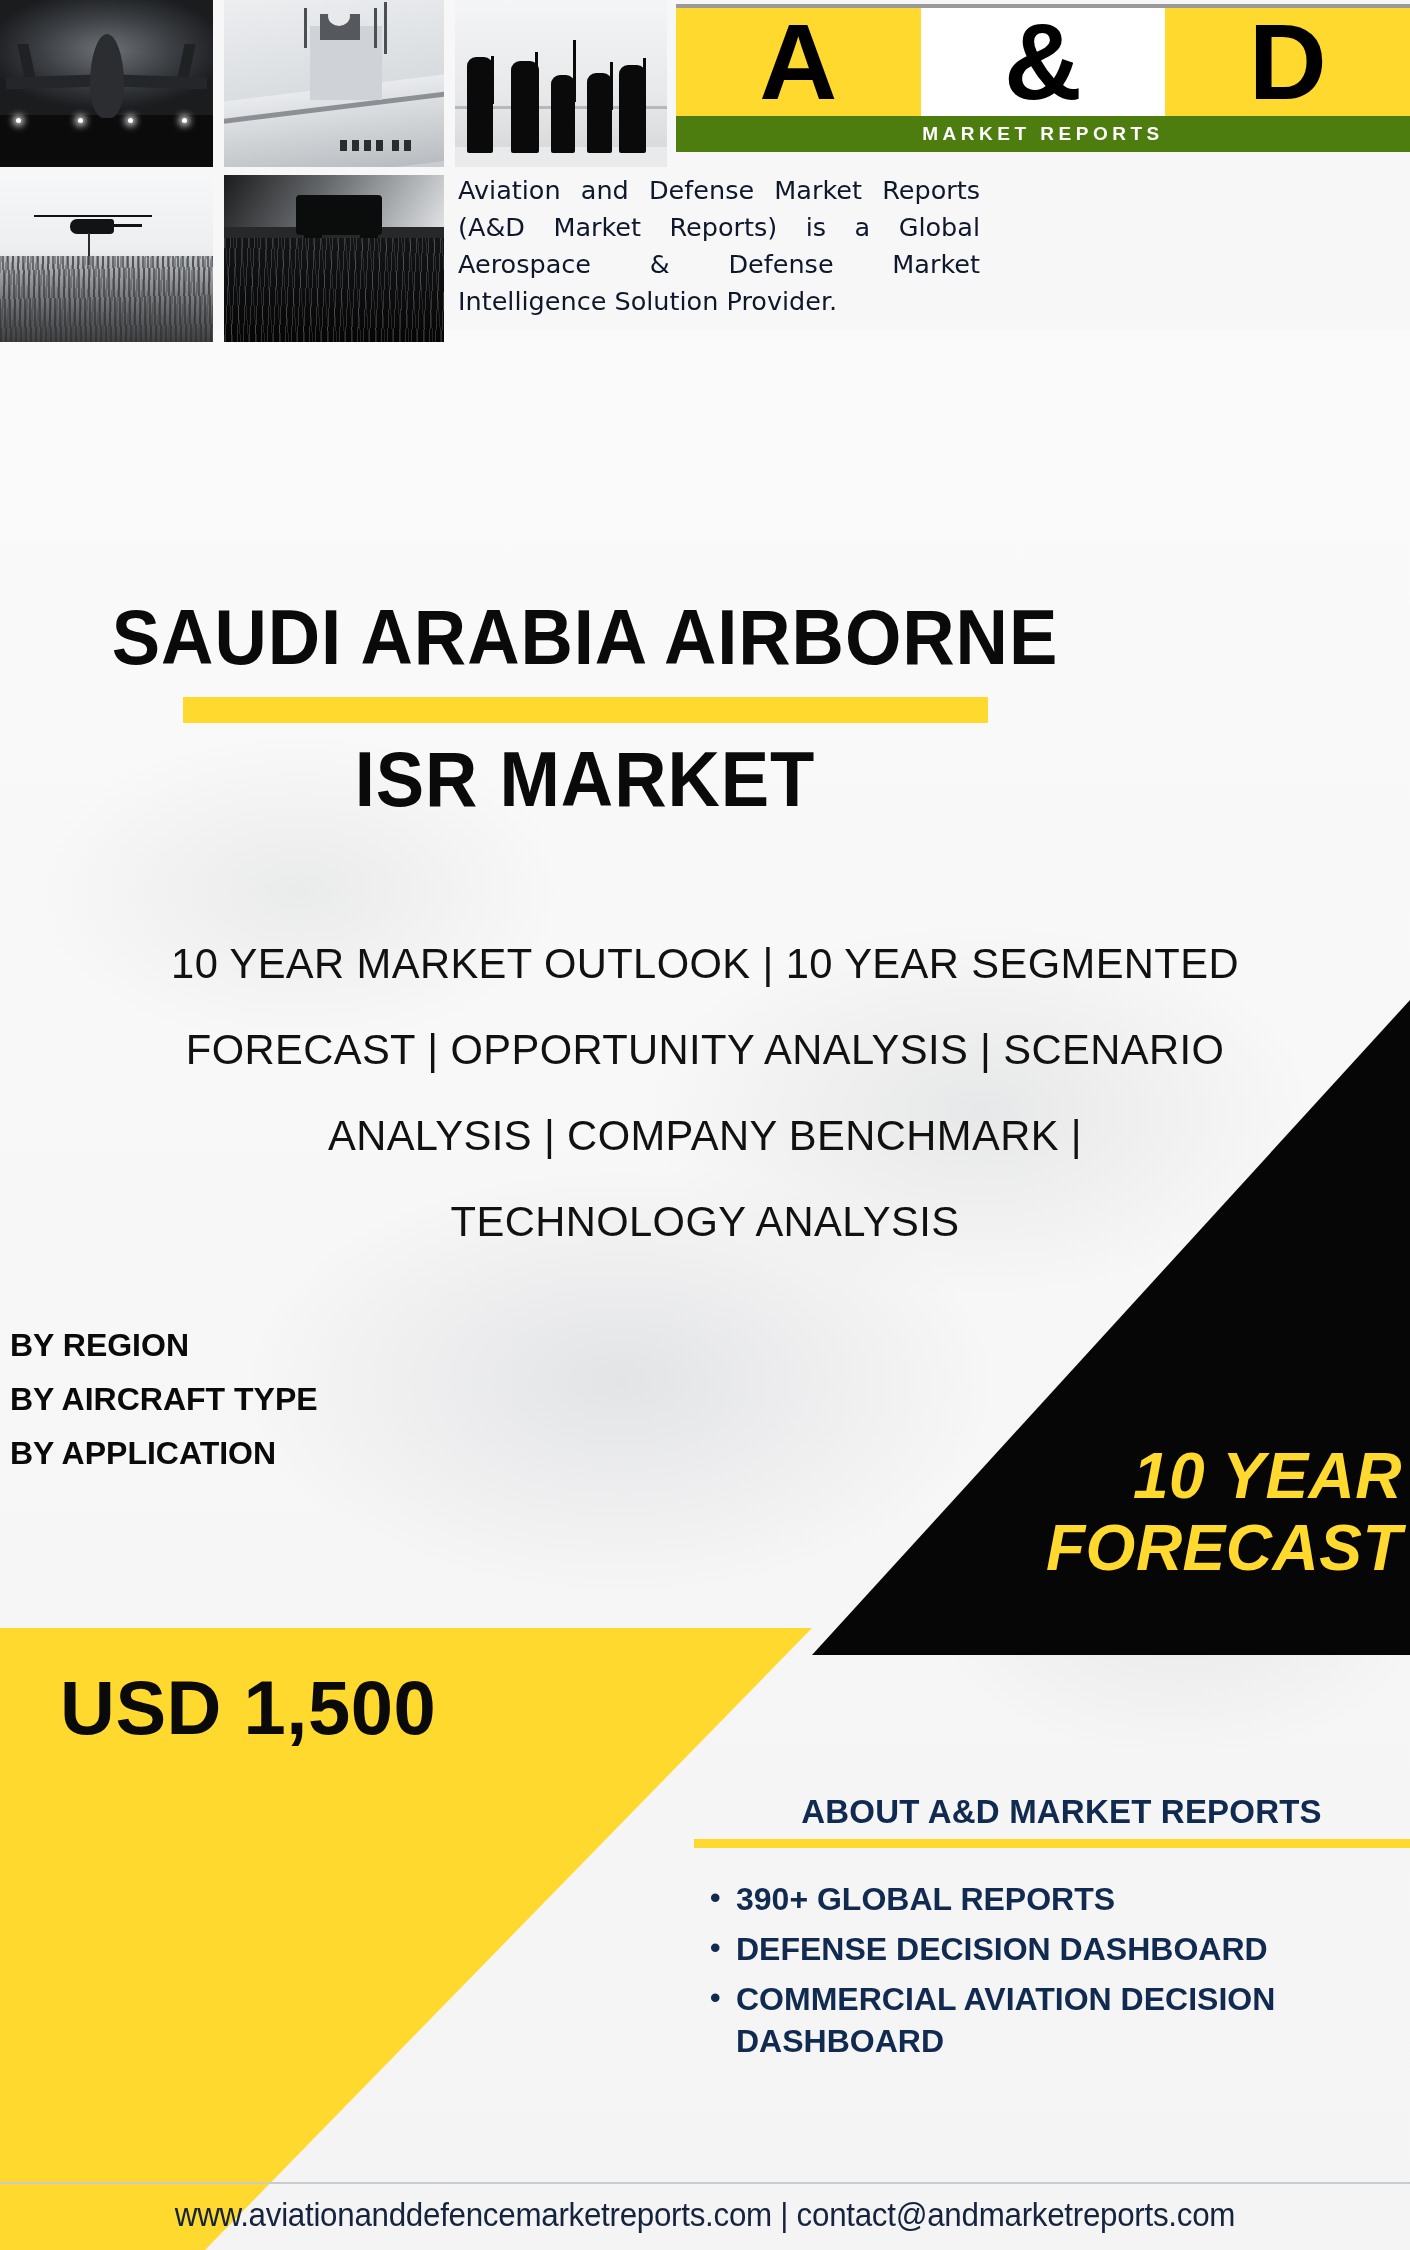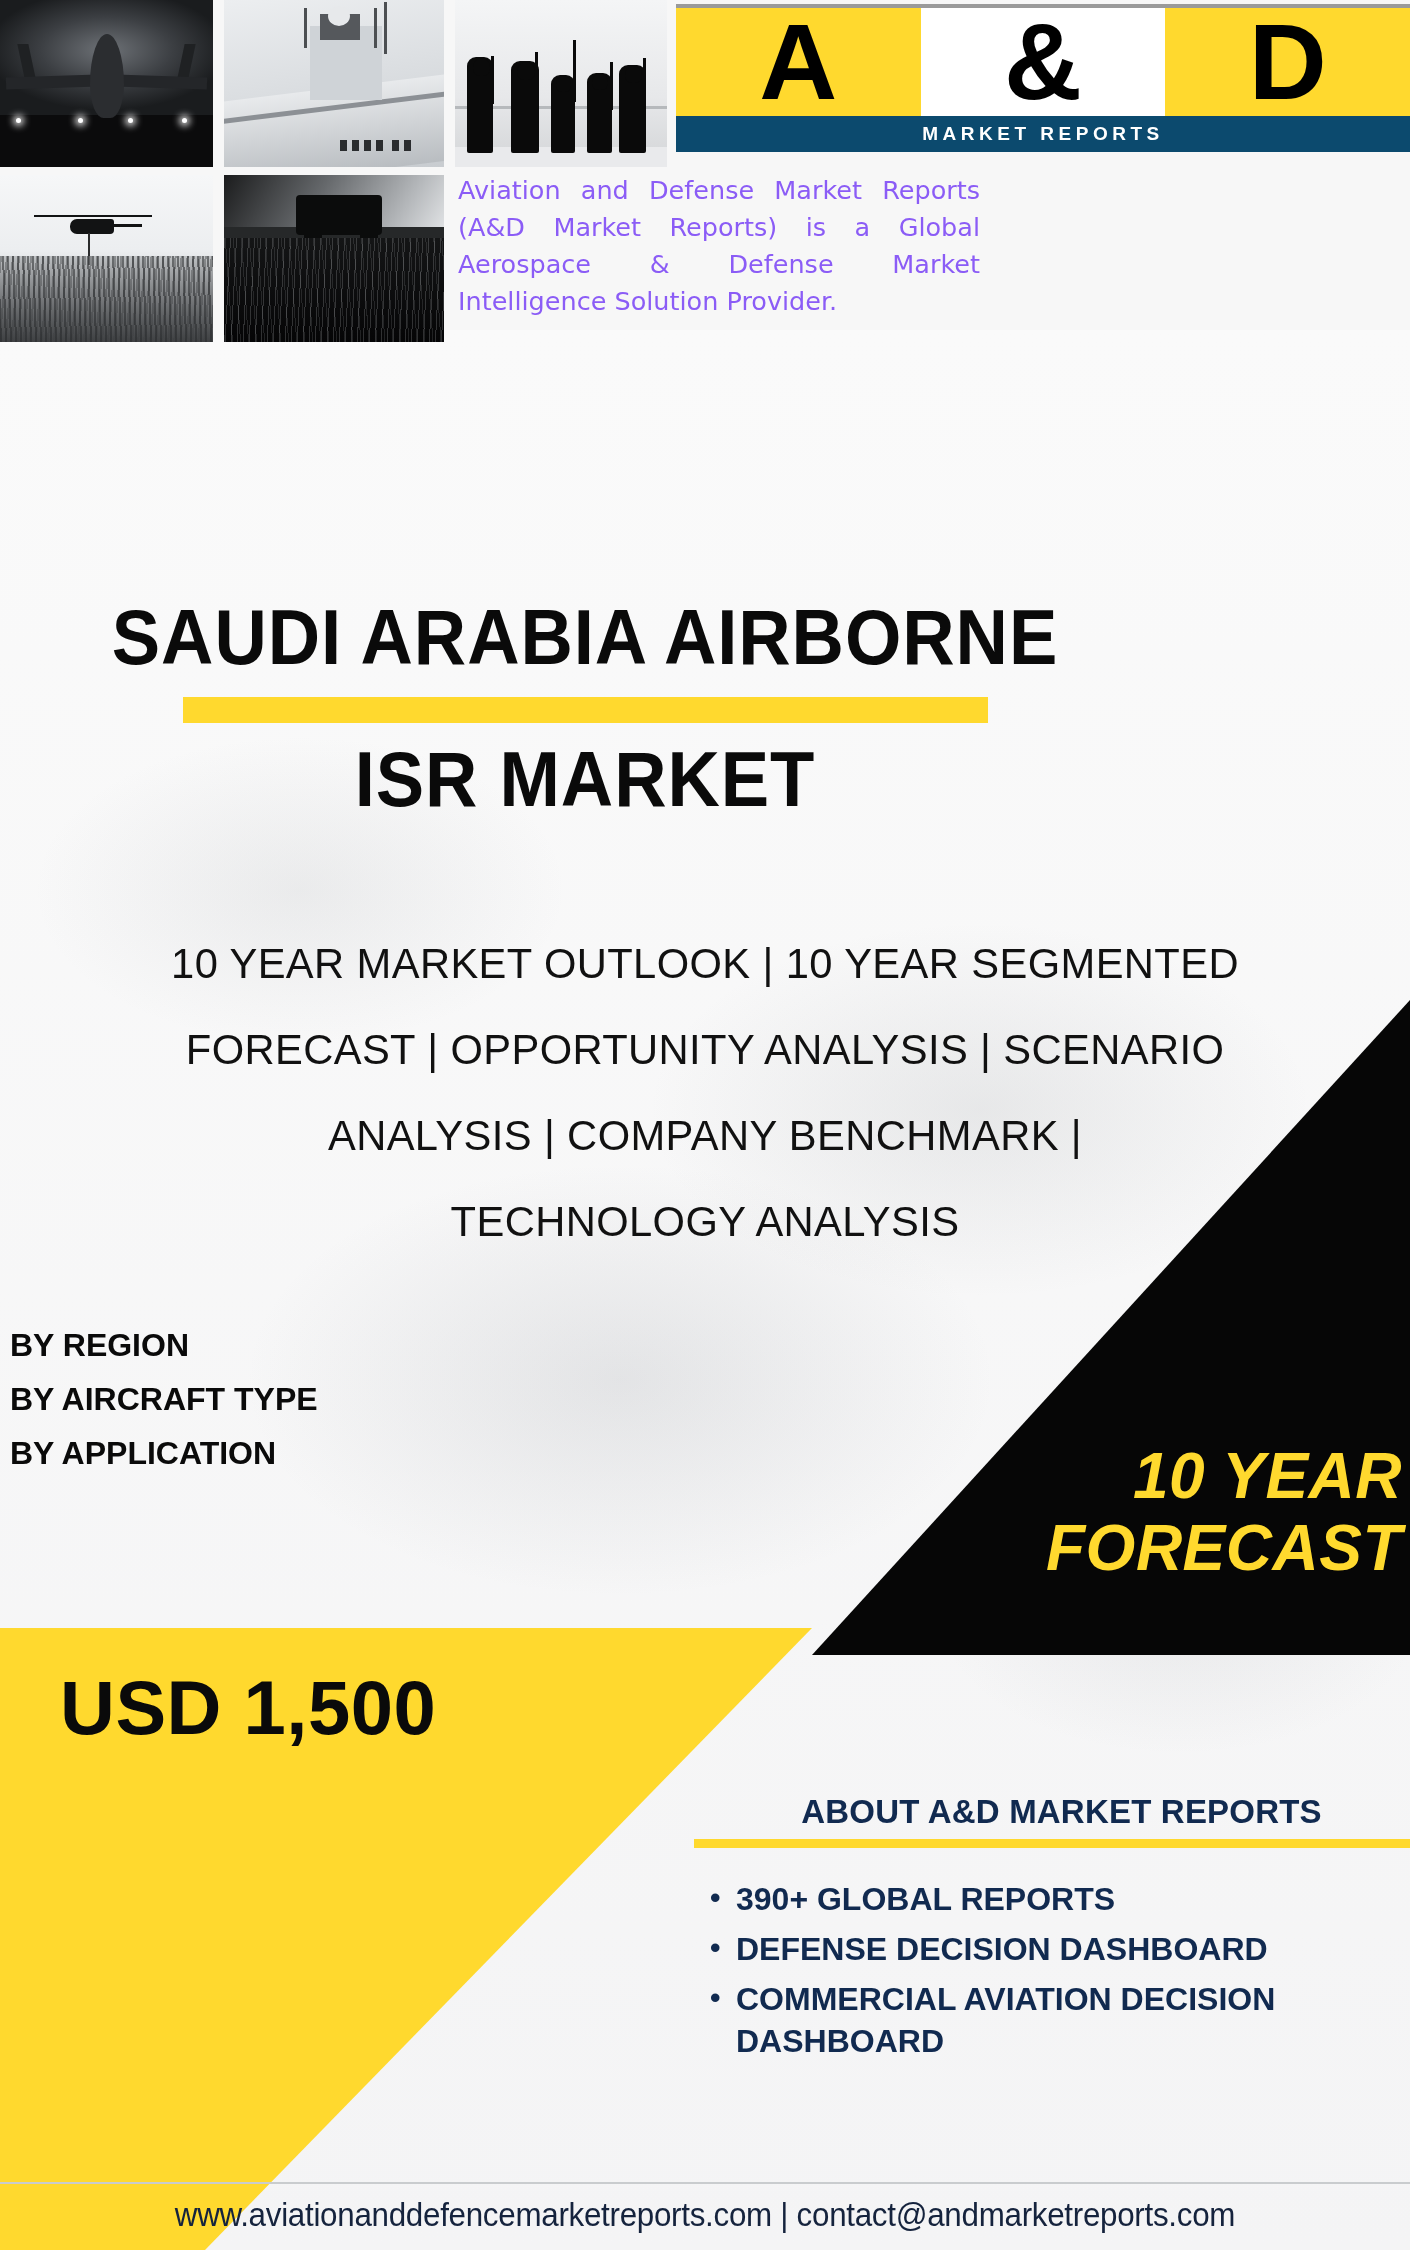--- a/index.html
+++ b/index.html
@@ -94,27 +94,27 @@
 
   
   #logo{ position:absolute; left:676px; top:0px; width:734px; height:152px; z-index:4; }
   #logo-top{ position:absolute; left:0; top:4px; width:100%; height:4px; background:#9a9a9a;}
   #logo-letters{ position:absolute; left:0; top:8px; width:100%; height:108px; display:flex; }
   .logo-cell{ flex:1; display:flex; align-items:center; justify-content:center;
      font-family:"Liberation Sans", sans-serif; font-weight:700; font-size:108px; line-height:1;
      color:#000; letter-spacing:0; }
   .logo-cell.yellow{ background:#FFD92E; }
   .logo-cell.white{ background:#ffffff; }
-  #logo-bar{ position:absolute; left:0; top:116px; width:100%; height:36px; background:#0c4a6e;
+  #logo-bar{ position:absolute; left:0; top:116px; width:100%; height:36px; background:#4d7c0f;
      display:flex; align-items:center; justify-content:center; }
   #logo-bar span{ color:#fff; font-size:19px; font-weight:600; letter-spacing:4.5px; }
 
   
   #intro{ position:absolute; left:458px; top:172px; width:522px; z-index:4;
-    font-size:25.5px; line-height:37px; color:#8b5cf6; text-align:justify;
+    font-size:25.5px; line-height:37px; color:#0f172a; text-align:justify;
     font-family:"DejaVu Sans", sans-serif; font-weight:400; }
 
   
   #black-wedge{ position:absolute; left:0; top:0; width:1410px; height:2250px; z-index:1; }
 
   
   #title-block{ position:absolute; left:0; top:595px; width:1170px; z-index:5; text-align:center; }
   .title-line{ font-family:"Liberation Sans Narrow","Liberation Sans", sans-serif;
     font-weight:700; font-size:78px; line-height:84px; color:#0a0a0a; letter-spacing:1px;
     transform:scaleX(.93); }

